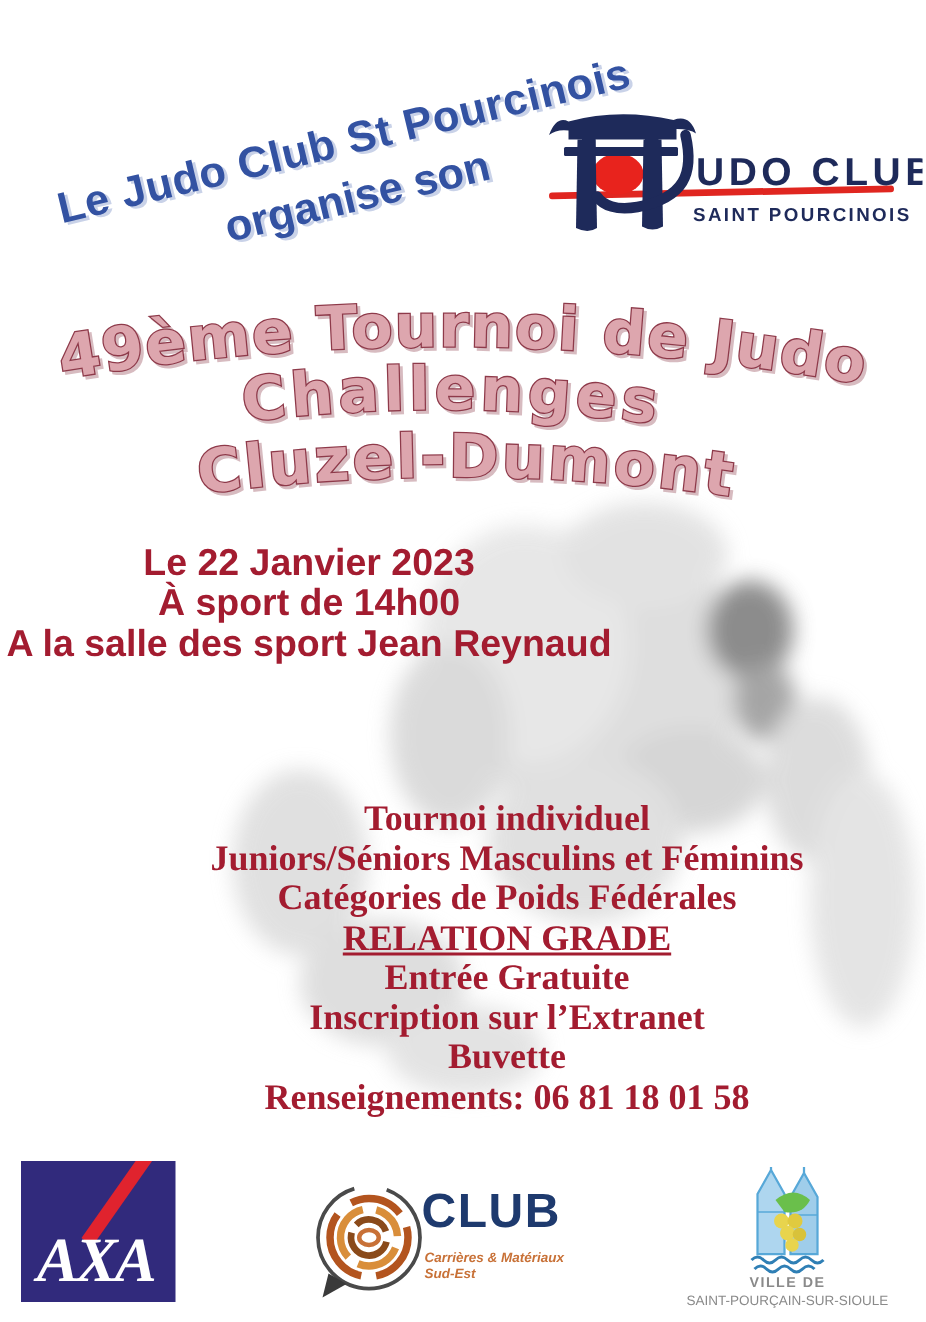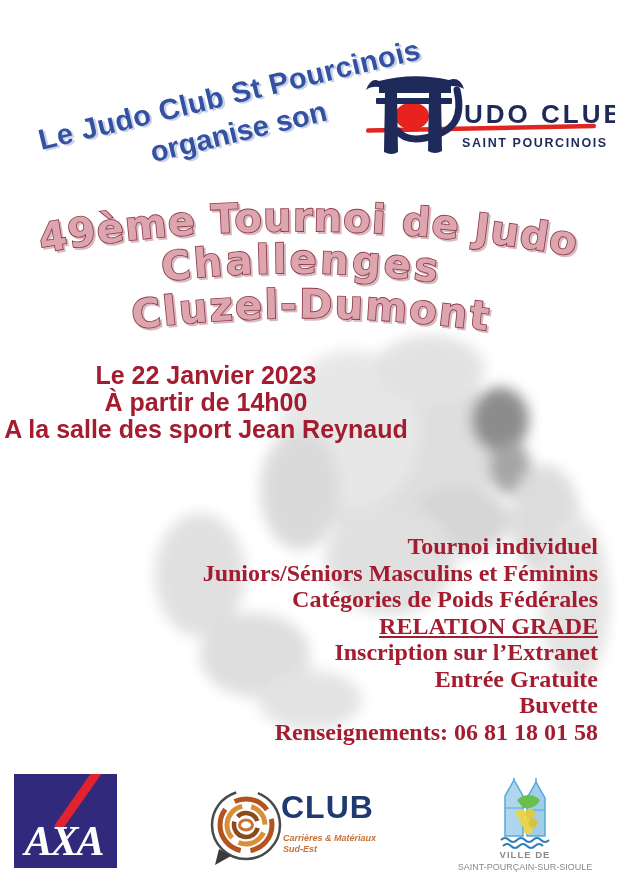--- a/index.html
+++ b/index.html
@@ -33,21 +33,21 @@
   }
   .title-shadow{filter:drop-shadow(2px 2px 0 rgba(140,60,75,.35));}
 
   
   .event-block{
     position:absolute;left:0;top:362px;width:412px;z-index:3;text-align:center;
     color:#a31c30;font-family:Liberation Sans, sans-serif;font-weight:bold;
     font-size:25px;line-height:27px;
   }
   .details-block{
-    position:absolute;left:78px;top:533px;width:520px;z-index:3;text-align:right;
+    position:absolute;left:78px;top:533px;width:520px;z-index:3;text-align:center;
     color:#a31c30;font-family:"Liberation Serif",serif;font-weight:bold;
     font-size:24px;line-height:26.5px;
   }
   .ug{text-decoration:underline;}
 
   
   .axa{position:absolute;left:14px;top:774px;width:103px;height:94px;background:#312a7c;z-index:3;}
   .axa-label{
     position:absolute;left:0;right:4px;bottom:6px;text-align:center;color:#ffffff;
     font-family:"Liberation Serif",serif;font-weight:bold;font-style:italic;
@@ -139,31 +139,31 @@
         <textPath href="#arc2" startOffset="50%" text-anchor="middle">Challenges</textPath>
       </text>
       <text font-size="40" letter-spacing="2">
         <textPath href="#arc3" startOffset="50%" text-anchor="middle">Cluzel-Dumont</textPath>
       </text>
     </g>
   </svg>
 
   <div class="event-block">
     <div>Le 22 Janvier 2023</div>
-    <div>À partir de 14h00</div>
+    <div>À sport de 14h00</div>
     <div>A la salle des sport Jean Reynaud</div>
   </div>
 
   <div class="details-block">
     <div>Tournoi individuel</div>
     <div>Juniors/Séniors Masculins et Féminins</div>
     <div>Catégories de Poids Fédérales</div>
     <div class="ug">RELATION GRADE</div>
+    <div>Entrée Gratuite</div>
     <div>Inscription sur l’Extranet</div>
-    <div>Entrée Gratuite</div>
     <div>Buvette</div>
     <div>Renseignements: 06 81 18 01 58</div>
   </div>
 
   <div class="axa">
     <svg class="axa-slash" width="103" height="94" viewBox="0 0 103 94">
       <line x1="44" y1="54" x2="84" y2="-3" stroke="#e0232e" stroke-width="9"></line>
     </svg>
     <div class="axa-label">AXA</div>
   </div>

